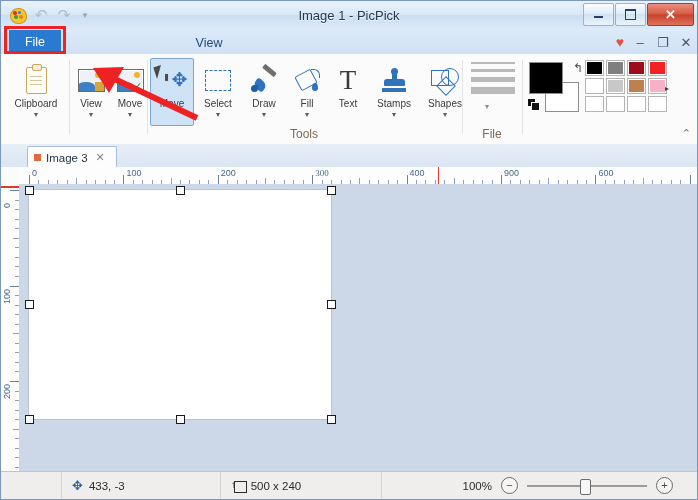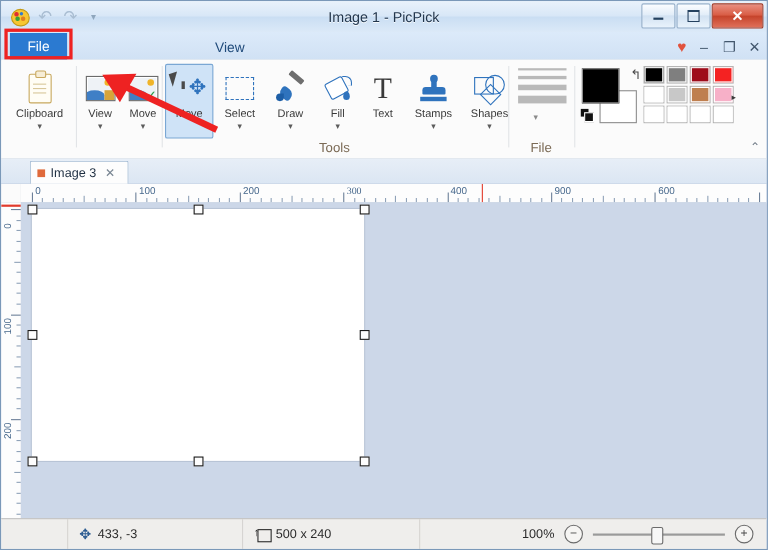--- a/index.html
+++ b/index.html
@@ -249,21 +249,21 @@
     background:#efeeec;border-top:1px solid #c3c3c3;
     display:flex;align-items:center;
     font-size:11.5px;color:#2b2b2b;
   }
   .st-cell{height:27px;display:flex;align-items:center;padding:0 10px;gap:6px;}
   .st-sep{width:1px;height:27px;background:#d6d4d2;}
   .st-cross{font-size:13px;color:#2e5d92;line-height:13px;}
   .st-szicon{position:relative;width:14px;height:12px;}
   .st-szicon .bx{position:absolute;left:3px;top:1px;width:11px;height:10px;border:1.3px solid #2b2b2b;}
   .st-szicon .ar{position:absolute;left:0px;top:0px;font-size:10px;line-height:10px;color:#2b2b2b;}
-  .zoomgrp{margin-left:auto;display:flex;align-items:center;gap:9px;padding-right:12px;}
+  .zoomgrp{margin-left:auto;display:flex;align-items:center;gap:9px;padding-right:24px;}
   .zbtn{
     width:15px;height:15px;border:1.3px solid #6b6b6b;border-radius:50%;
     display:flex;align-items:center;justify-content:center;
     font-size:11px;line-height:11px;color:#4a4a4a;background:#f6f5f3;
   }
   .slider{position:relative;width:120px;height:15px;}
   .slider .track{position:absolute;left:0;top:7px;width:120px;height:1.5px;background:#9a9a9a;}
   .slider .thumb{position:absolute;left:53px;top:1px;width:9px;height:14px;
     background:#f7f7f7;border:1.3px solid #6b6b6b;border-radius:2px;}
 

